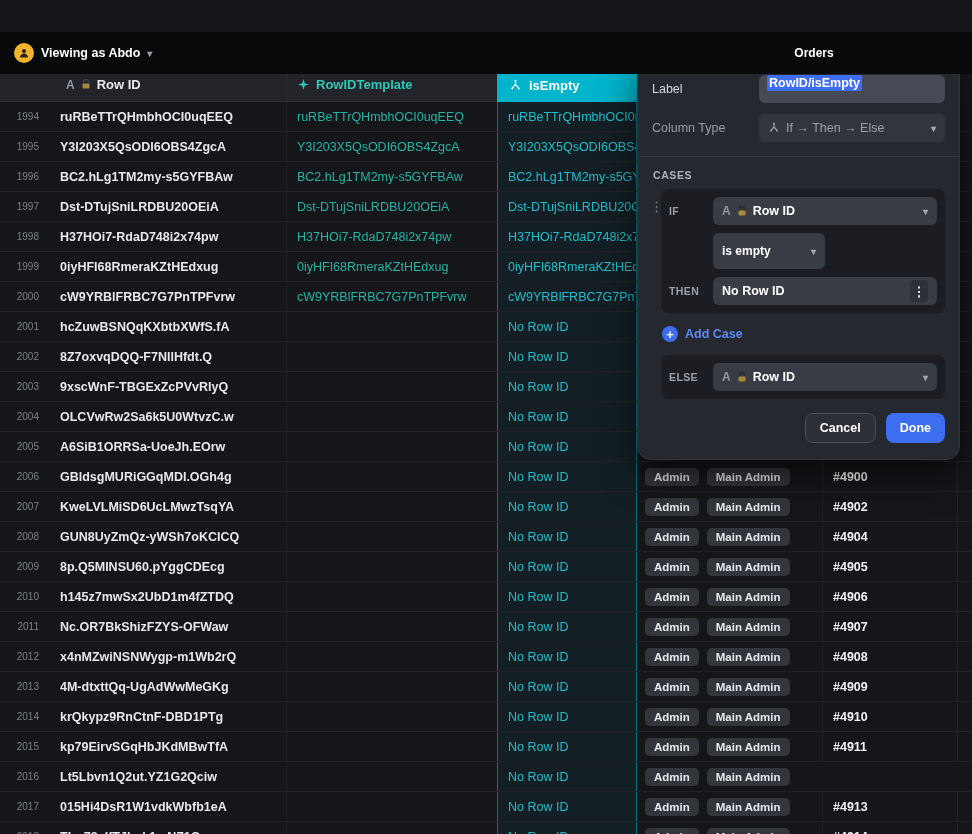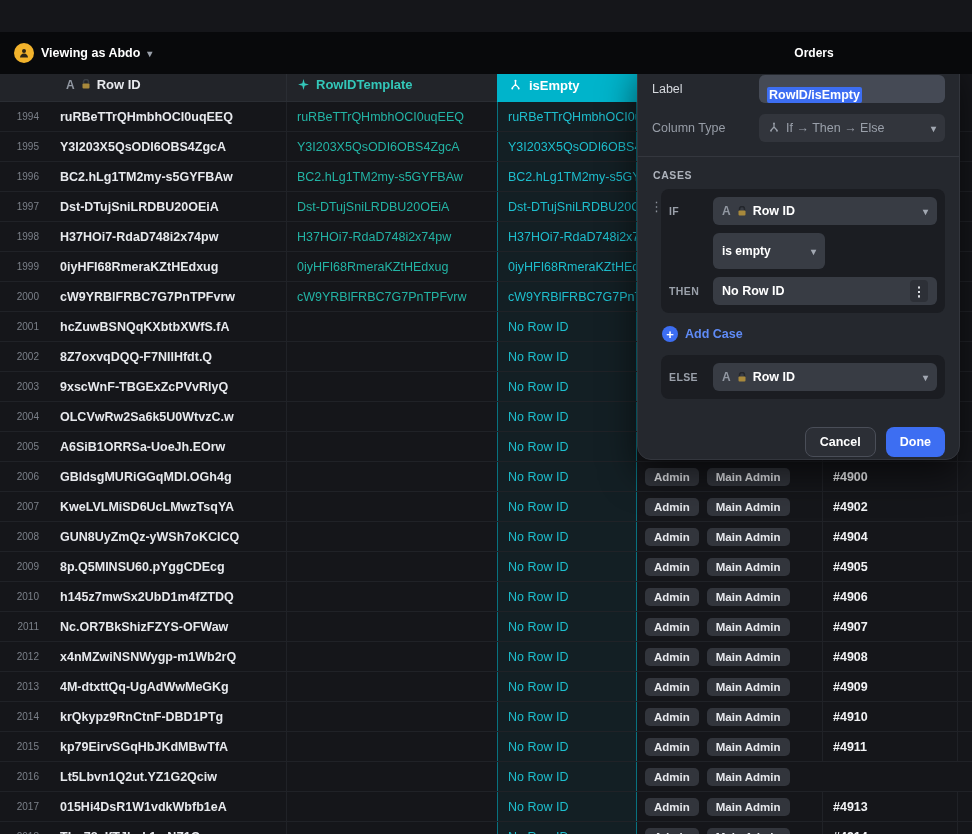--- a/index.html
+++ b/index.html
@@ -43,40 +43,40 @@
   .c-rest{flex:1;height:100%;position:relative;display:flex;align-items:center;padding-left:8px;gap:8px;}
   .badge{background:#32353c;color:#e7e9ed;font-size:11.5px;font-weight:700;padding:3px 9px;border-radius:5px;white-space:nowrap;cursor:pointer;}
   .c-order{position:absolute;left:185px;top:0;bottom:0;width:136px;border-left:1px solid #202227;border-right:1px solid #202227;display:flex;align-items:center;padding-left:10px;}
   .order-text{color:#f2f3f5;font-size:12.5px;font-weight:700;}
 
   
   .panel{position:absolute;left:637px;top:60px;width:323px;height:400px;background:#25282e;border-radius:14px;box-shadow:0 14px 36px rgba(0,0,0,.6);border:1px solid #33363d;z-index:30;padding:14px;}
   .p-row{display:flex;align-items:center;margin-bottom:11px;}
   .p-label{flex:none;width:107px;font-size:12.5px;color:#d6d9de;}
   .p-label.dim{color:#979da7;}
-  .p-input{flex:1;height:28px;background:#454a55;border-radius:6px;display:flex;align-items:flex-end;padding:0 8px;font-size:12.5px;color:#fff;font-weight:600;cursor:text;}
+  .p-input{flex:1;height:28px;background:#454a55;border-radius:6px;display:flex;align-items:flex-start;padding:0 8px;font-size:12.5px;color:#fff;font-weight:600;cursor:text;}
   .p-input .sel{background:#3d6ef2;padding:1px 2px;border-radius:2px;}
   .p-select{flex:1;height:28px;background:#383c44;border-radius:6px;display:flex;align-items:center;padding:12px 9px;gap:6px;font-size:12.5px;color:#fff;font-weight:600;cursor:pointer;}
   .p-select .chev{margin-left:auto;color:#a2a8b2;font-size:10px;}
   .dim-select{background:#32353c;}
   .dim-select .p-select-text{color:#9aa0aa;font-weight:500;}
   .p-divider{height:1px;background:#34373e;margin:14px -14px 12px;}
   .p-cases-head{font-size:10.5px;font-weight:700;letter-spacing:.6px;color:#aeb3bc;margin:0 0 8px 1px;}
   .case-wrap{position:relative;margin-left:9px;}
   .drag{position:absolute;left:-11px;top:10px;color:#8b919b;font-size:13px;cursor:grab;}
   .case-box{background:#1b1d22;border-radius:8px;padding:8px;}
   .case-row{display:flex;align-items:center;}
   .case-label{flex:none;width:44px;font-size:10.5px;font-weight:700;color:#9aa0aa;letter-spacing:.4px;}
   .cond-row{margin:8px 0 8px 44px;}
   .p-select.small{flex:none;width:112px;height:36px;font-size:12px;text-align:right;}
   .kebab-chip{margin-left:auto;width:18px;height:22px;border-radius:4px;background:#2d3037;color:#e7e9ed;font-size:13px;display:flex;align-items:center;justify-content:center;cursor:pointer;}
   .add-case{display:flex;align-items:center;gap:7px;color:#5f8bf7;font-size:12.5px;font-weight:700;margin:13px 0 13px 10px;cursor:pointer;}
   .plus{width:16px;height:16px;border-radius:50%;background:#3d6ef2;color:#fff;display:flex;align-items:center;justify-content:center;font-size:13px;font-weight:700;line-height:1;}
   .else-box{background:#1b1d22;border-radius:8px;padding:8px;display:flex;align-items:center;margin-left:9px;}
-  .p-actions{display:flex;justify-content:flex-end;gap:10px;margin-top:28px;}
+  .p-actions{display:flex;justify-content:flex-end;gap:10px;margin-top:14px;}
   .btn{height:30px;padding:0 14px;border-radius:8px;font-size:12.5px;font-weight:700;font-family:inherit;cursor:pointer;}
   .btn.cancel{background:#2c2f36;color:#fff;border:1px solid #4a4e58;}
   .btn.done{background:#3d6ef2;color:#fff;border:none;}
   .lock{display:inline-flex;align-items:center;}
 </style>
 </head>
 <body>
 
 <div class="stage">
 

